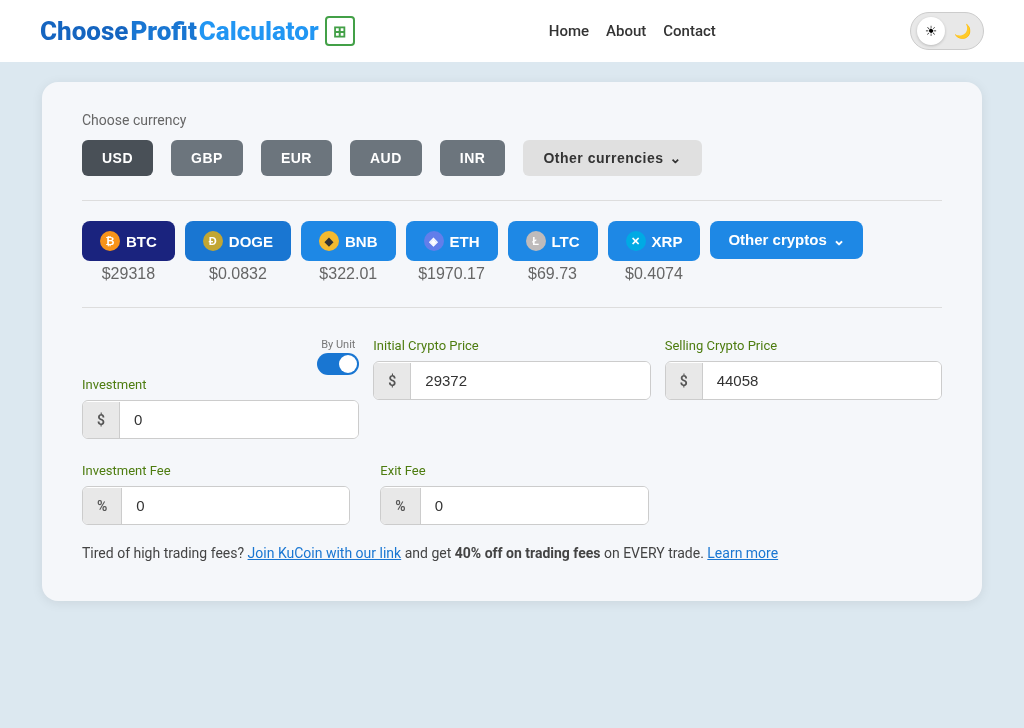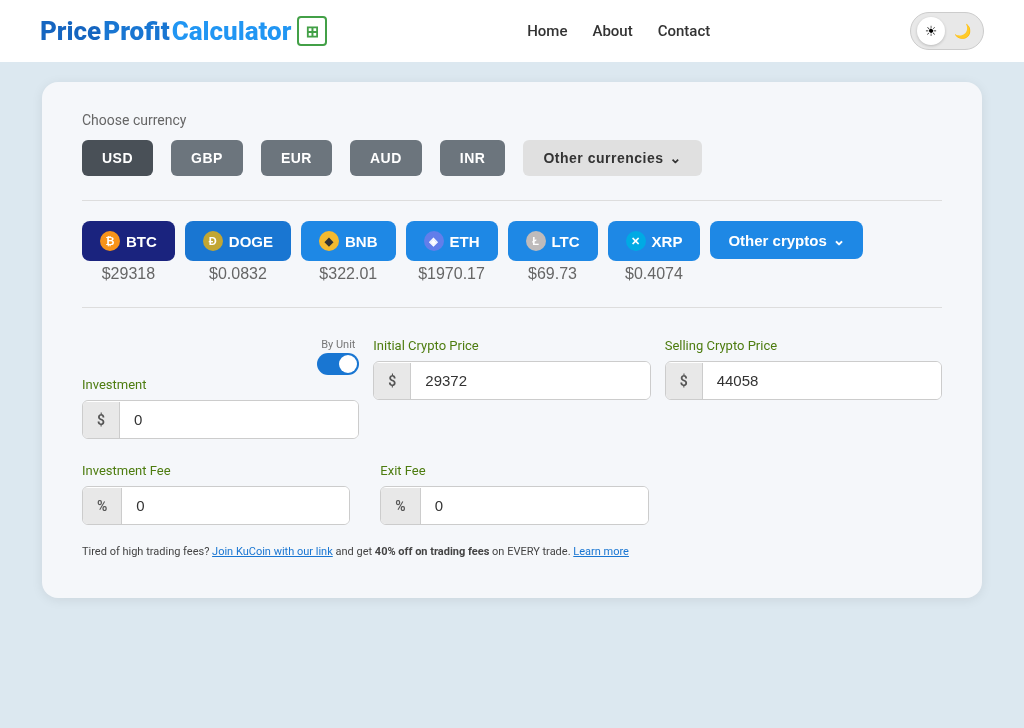--- a/index.html
+++ b/index.html
@@ -36,21 +36,21 @@
       width: 30px;
       height: 30px;
       border: 2px solid #43a047;
       border-radius: 4px;
       color: #43a047;
       font-size: 16px;
       margin-left: 4px;
     }
     .nav-links {
       display: flex;
-      gap: 25px;
+      gap: 17px;
       align-items: center;
     }
     .nav-links a {
       text-decoration: none;
       color: #333;
       font-size: 15px;
       font-weight: 500;
     }
     .theme-toggle {
       display: flex;
@@ -157,21 +157,21 @@
     }
     .crypto-inner.btc { background: #1a237e; }
     .crypto-inner.doge { background: #1976d2; }
     .crypto-inner.bnb { background: #1e88e5; }
     .crypto-inner.eth { background: #1e88e5; }
     .crypto-inner.ltc { background: #1e88e5; }
     .crypto-inner.xrp { background: #1e88e5; }
     .crypto-inner.other-crypto {
       background: #1e88e5;
       display: flex;
-      align-items: center;
+      align-items: flex-start;
       gap: 6px;
     }
     .crypto-price {
       font-size: 16px;
       color: #666;
       margin-top: 4px;
     }
     .crypto-icon {
       width: 20px;
       height: 20px;
@@ -244,21 +244,21 @@
       background: #fff;
       border-radius: 50%;
       position: absolute;
       top: 2px;
       right: 2px;
       transition: left 0.2s;
     }
 
     
     .promo-text {
-      font-size: 11px;
+      font-size: 14px;
       color: #444;
     }
     .promo-text a {
       color: #1976d2;
       text-decoration: underline;
     }
     .promo-text strong {
       font-weight: 700;
     }
 
@@ -273,21 +273,21 @@
 
     .form-section {
       margin-bottom: 24px;
     }
   </style>
 </head>
 <body>
 
 <nav class="navbar">
   <div class="logo">
-    <span class="logo-crypto">Price</span>
+    <span class="logo-crypto">Choose</span>
       <span class="logo-profit">Profit</span>
       <span class="logo-calculator">Calculator</span>
     <span class="logo-icon">⊞</span>
   </div>
   <div class="nav-links">
     <a href="#">Home</a>
     <a href="#">About</a>
     <a href="#">Contact</a>
   </div>
   <div class="theme-toggle">

